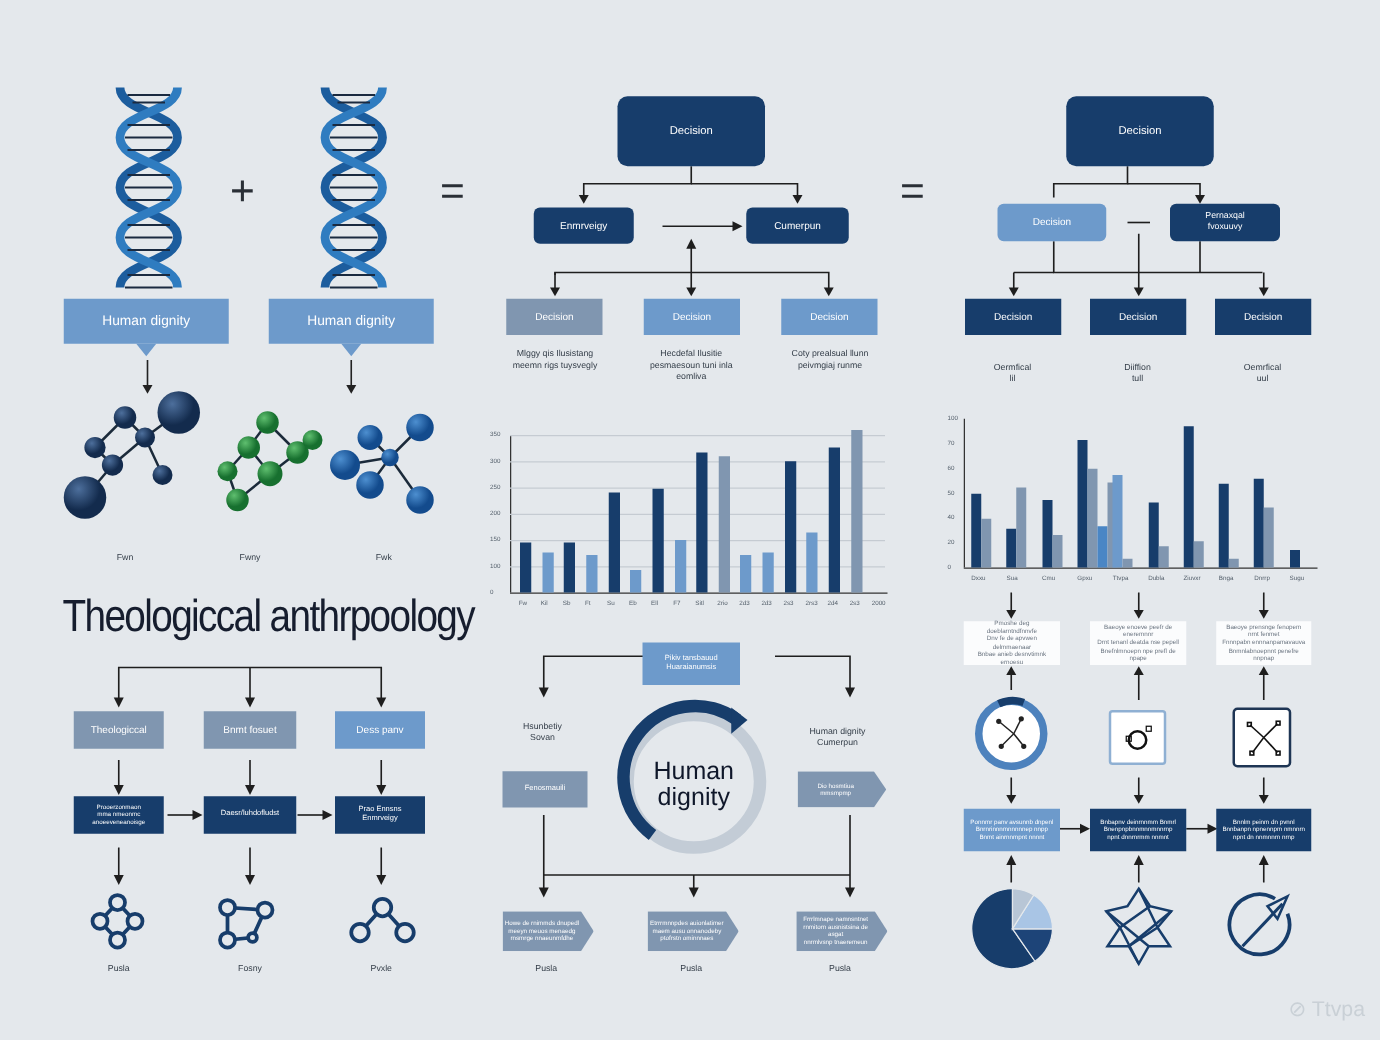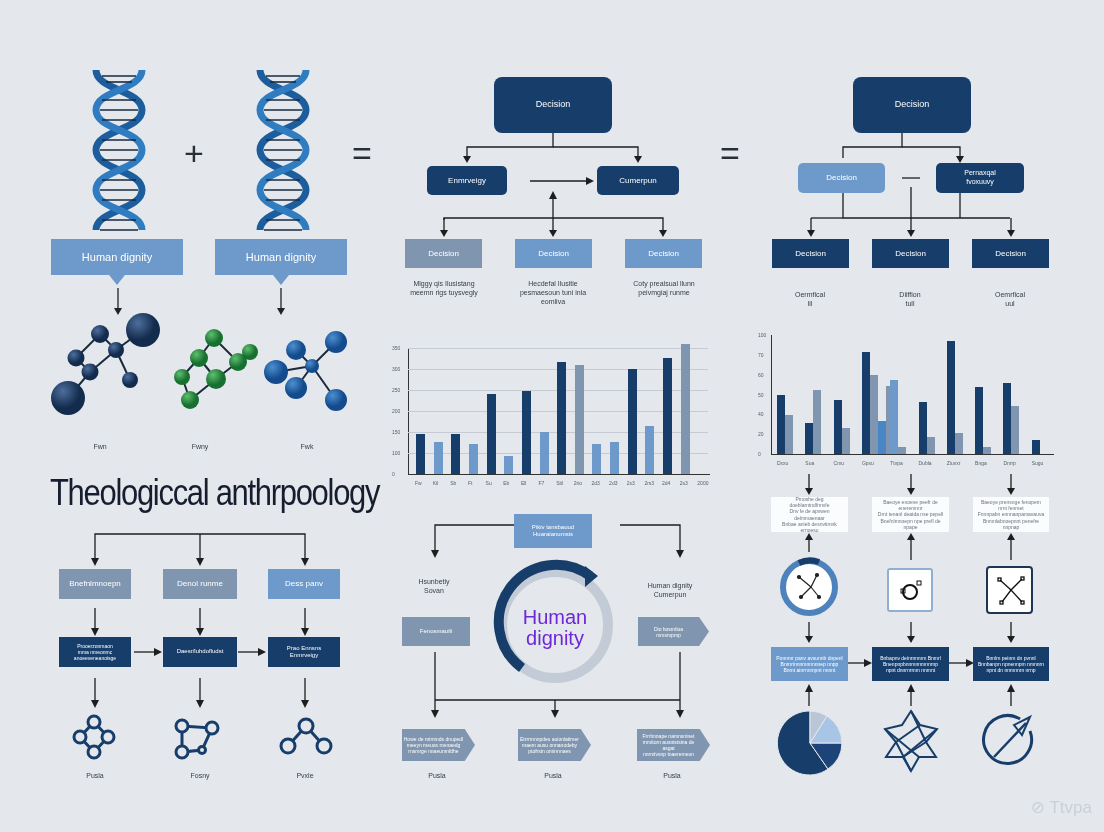--- a/index.html
+++ b/index.html
@@ -13,21 +13,21 @@
   .rnd{border-radius:8px;}
   .cap{position:absolute;font-size:7px;color:#333d48;text-align:center;line-height:1.25;}
   .op{position:absolute;font-size:34px;font-weight:300;color:#2a2f36;line-height:1;}
   svg{position:absolute;overflow:visible;}
   .title{position:absolute;left:50px;top:472px;font-family:"Liberation Sans",sans-serif;font-size:36px;color:#161d2e;letter-spacing:-1.5px;transform:scaleX(0.86);transform-origin:left top;}
   .dignity-tag{position:absolute;width:132px;height:36px;background:#6d9acb;color:#fff;font-size:11px;display:flex;align-items:center;justify-content:center;}
   .dignity-tag:after{content:"";position:absolute;left:58px;bottom:-10px;border-left:8px solid transparent;border-right:8px solid transparent;border-top:10px solid #6d9acb;}
   .chev{position:absolute;height:32px;background:#8096b0;color:#fff;font-size:5px;display:flex;align-items:center;justify-content:center;text-align:center;clip-path:polygon(0 0,86% 0,100% 50%,86% 100%,0 100%);padding-right:10px;box-sizing:border-box;}
   .tick{position:absolute;font-size:5px;color:#55606c;}
   .bar{position:absolute;bottom:0;}
-  .center-label{position:absolute;font-size:20px;color:#6d28d9;text-align:center;line-height:1.05;}
+  .center-label{position:absolute;font-size:20px;color:#0f172a;text-align:center;line-height:1.05;}
   .grok{position:absolute;right:12px;bottom:14px;font-size:17px;color:#c9d0d6;}
 </style>
 </head>
 <body>
 
 <div>
   <svg style="left:88px;top:68px" width="62" height="172" viewBox="0 0 62 172">
     <g fill="none" stroke-width="7">
       <path d="M8,2 C8,22 54,22 54,42 C54,62 8,62 8,82 C8,102 54,102 54,122 C54,142 8,142 8,162" stroke="#1c5d9e"></path>
       <path d="M54,2 C54,22 8,22 8,42 C8,62 54,62 54,82 C54,102 8,102 8,122 C8,142 54,142 54,162" stroke="#2f7cc0"></path>
@@ -183,22 +183,22 @@
       <path d="M91,628 L95,636 L99,628Z"></path>
         <path d="M196,628 L200,636 L204,628Z"></path>
         <path d="M301,628 L305,636 L309,628Z"></path>
       <path d="M154,648 L162,652 L154,656Z"></path>
         <path d="M258,648 L266,652 L258,656Z"></path>
       <path d="M91,700 L95,708 L99,700Z"></path>
         <path d="M196,700 L200,708 L204,700Z"></path>
         <path d="M301,700 L305,708 L309,700Z"></path>
     </g>
   </svg>
-  <div class="box grey" style="left:59px;top:569px;width:72px;height:30px">Bnefnlmnoepn</div>
-  <div class="box grey" style="left:163px;top:569px;width:74px;height:30px">Denoi runme</div>
+  <div class="box grey" style="left:59px;top:569px;width:72px;height:30px">Theologiccal</div>
+  <div class="box grey" style="left:163px;top:569px;width:74px;height:30px">Bnmt fosuet</div>
   <div class="box mid" style="left:268px;top:569px;width:72px;height:30px">Dess panv</div>
   <div class="box navy" style="left:59px;top:637px;width:72px;height:30px;font-size:5px;white-space:pre-line">Prooerzonmaon
 mma nmeonmc
 anoeeveneanoisge</div>
   <div class="box navy" style="left:163px;top:637px;width:74px;height:30px;font-size:6px">Daesr/luhdofludst</div>
   <div class="box navy" style="left:268px;top:637px;width:72px;height:30px;font-size:6px;white-space:pre-line">Prao Ennsns
 Enmrveigy</div>
   <svg style="left:66px;top:714px" width="56" height="50">
       <g fill="none" stroke="#173d6b" stroke-width="3">
         <path d="M28,8 L42,23 L28,38 L14,23Z"></path>

